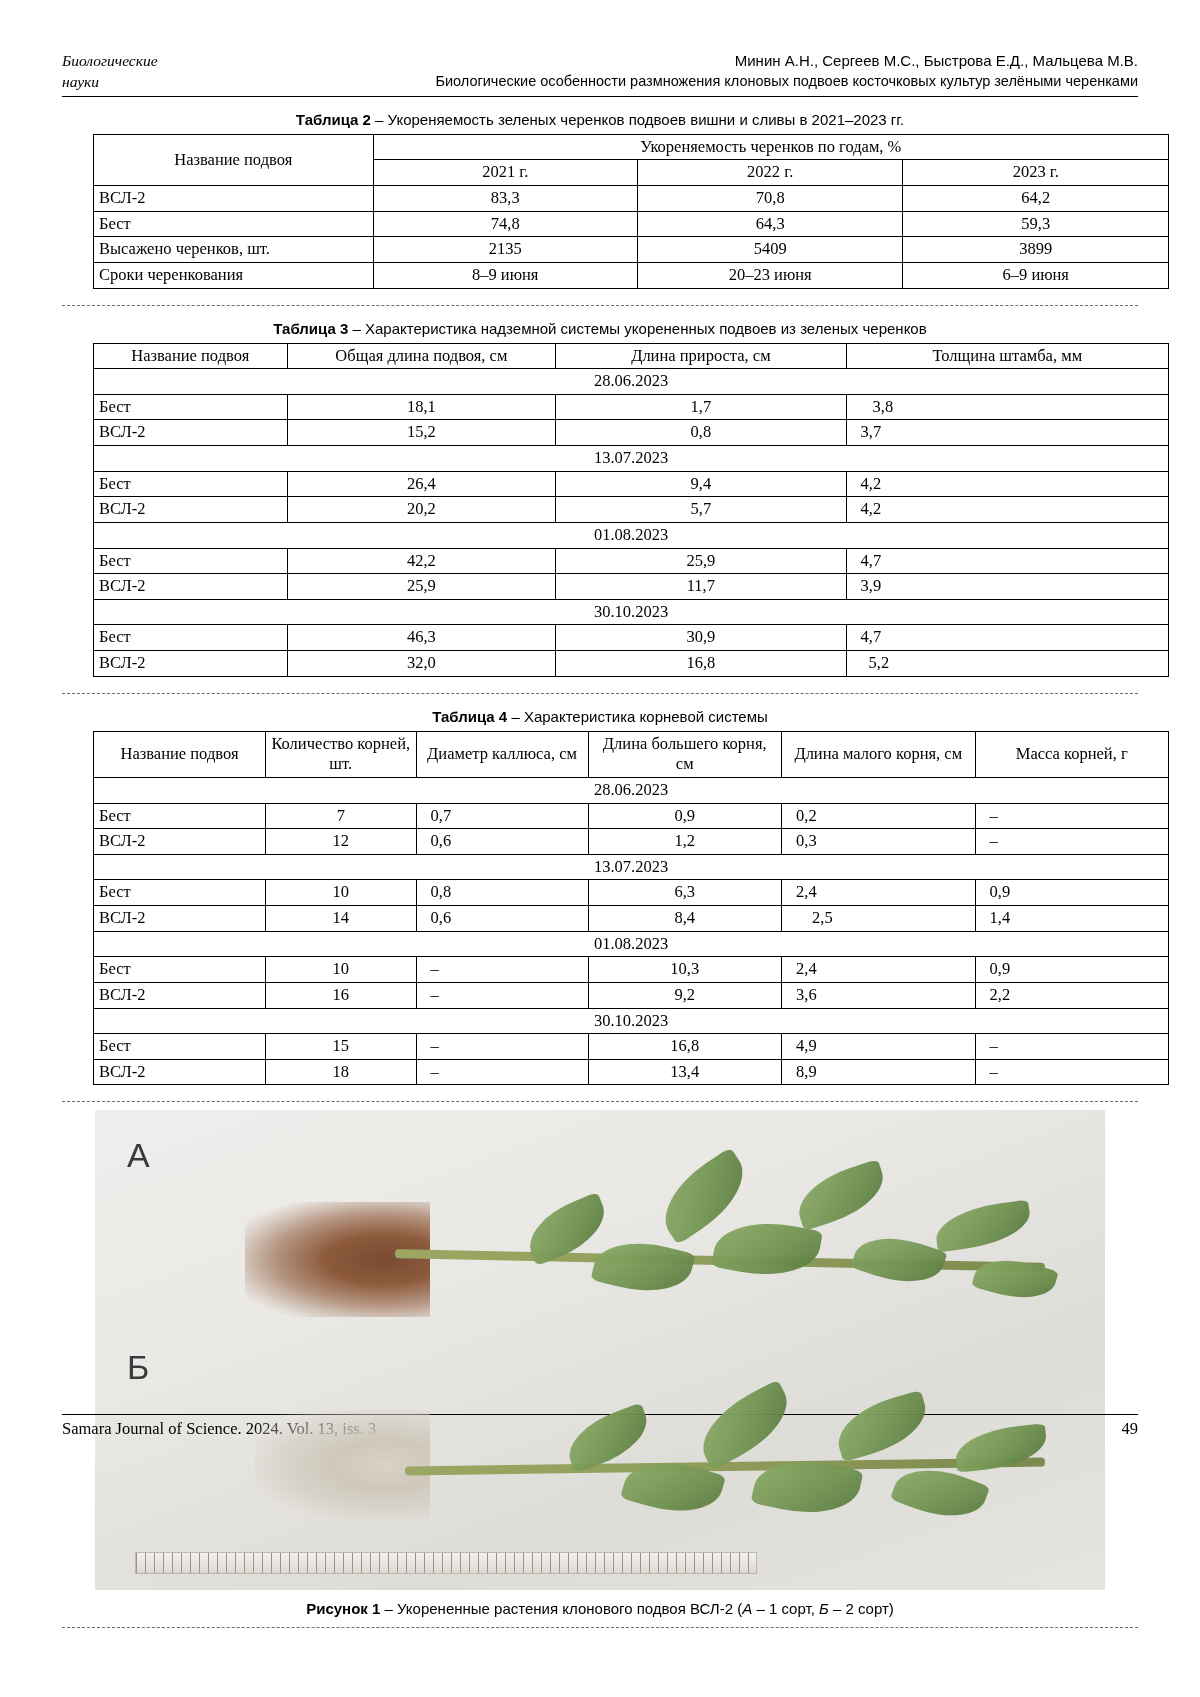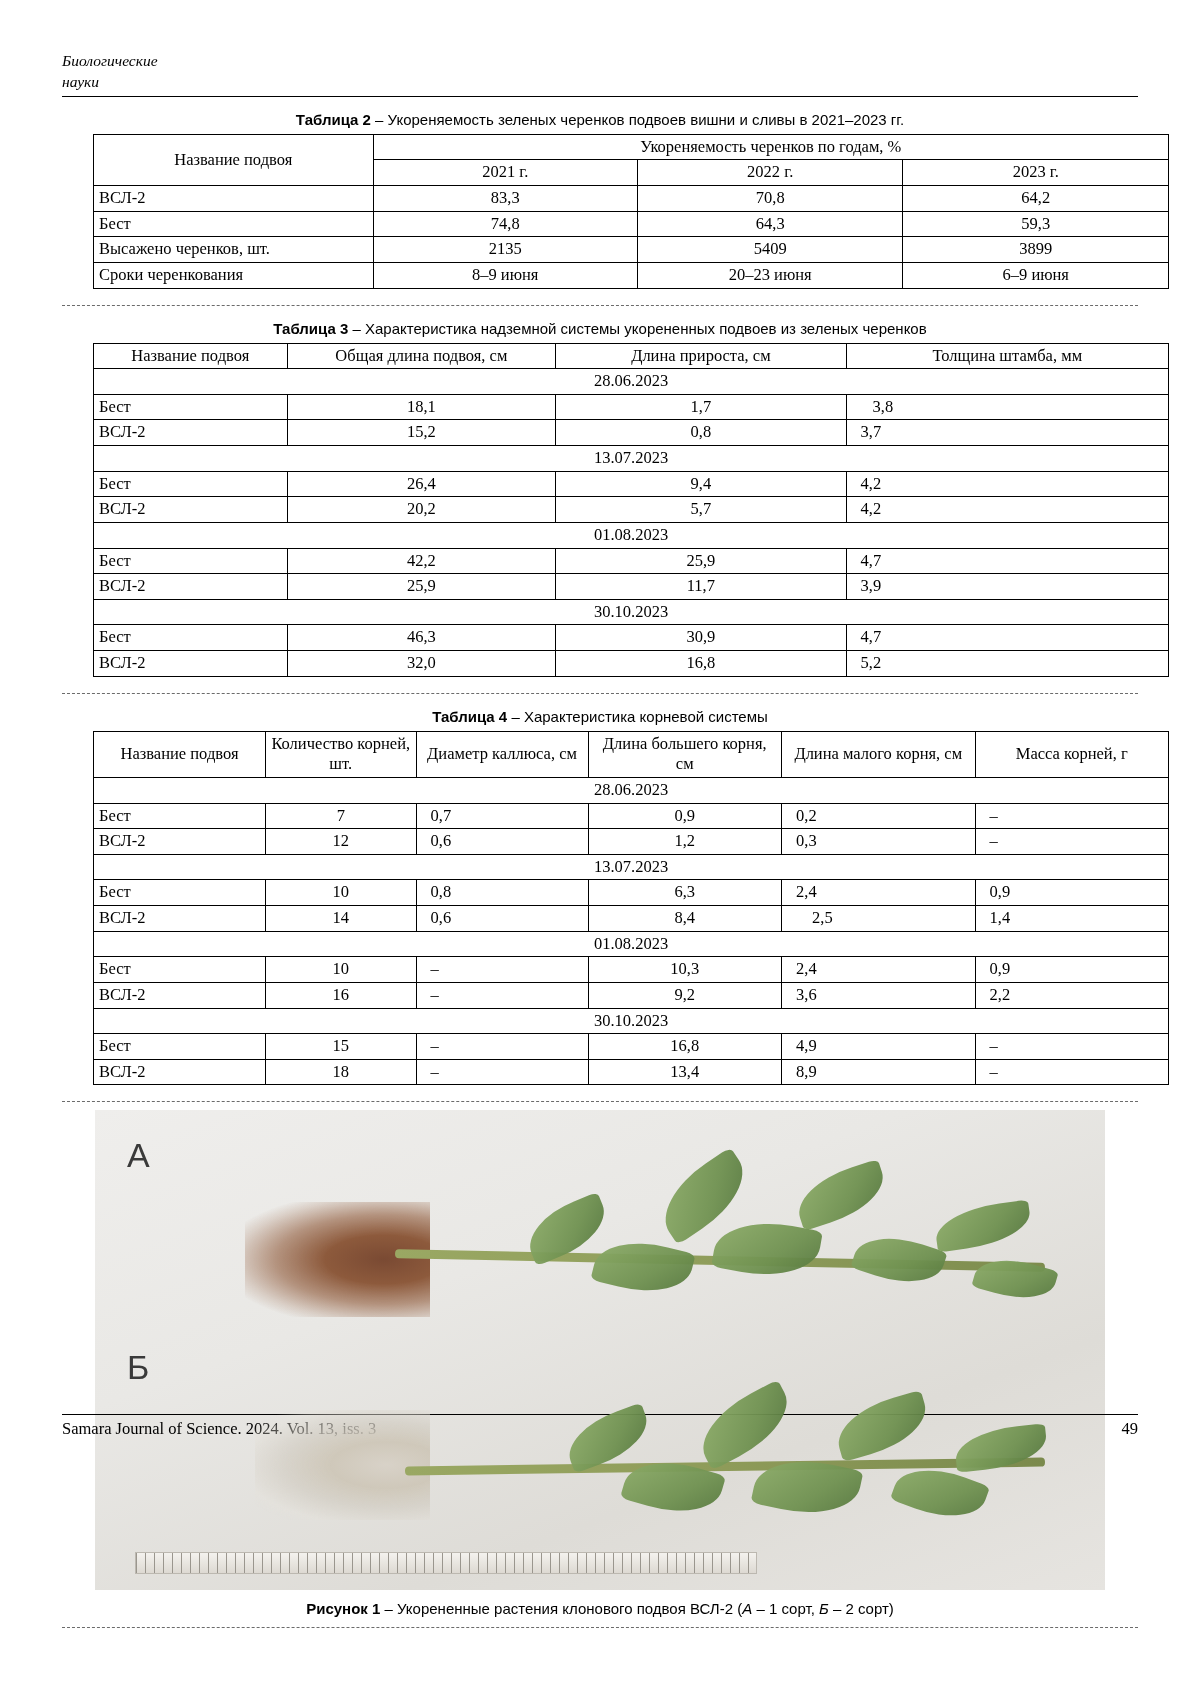--- a/index.html
+++ b/index.html
@@ -192,20 +192,24 @@
 </head>
 <body>
 
 <div class="page">
 
   <div class="header">
     <div class="header-left">
       <div>Биологические</div>
       <div>науки</div>
     </div>
+    <div class="header-right">
+      <div class="header-authors">Минин А.Н., Сергеев М.С., Быстрова Е.Д., Мальцева М.В.</div>
+      <div class="header-title">Биологические особенности размножения клоновых подвоев косточковых культур зелёными черенками</div>
+    </div>
   </div>
 
   <div class="caption">
     <b>Таблица 2</b>
     <span>– Укореняемость зеленых черенков подвоев вишни и сливы в 2021–2023 гг.</span>
   </div>
 
   <table class="doc">
     <tbody>
       <tr>
@@ -314,21 +318,21 @@
       <tr>
         <td class="l">Бест</td>
         <td class="c">46,3</td>
         <td class="c">30,9</td>
         <td class="l" style="padding-left:14px">4,7</td>
       </tr>
       <tr>
         <td class="l">ВСЛ-2</td>
         <td class="c">32,0</td>
         <td class="c">16,8</td>
-        <td class="l" style="padding-left:14px">5,2</td>
+        <td class="l" style="padding-left:22px">5,2</td>
       </tr>
     </tbody>
   </table>
 
   <div class="sep"></div>
 
   <div class="caption">
     <b>Таблица 4</b>
     <span>– Характеристика корневой системы</span>
   </div>

